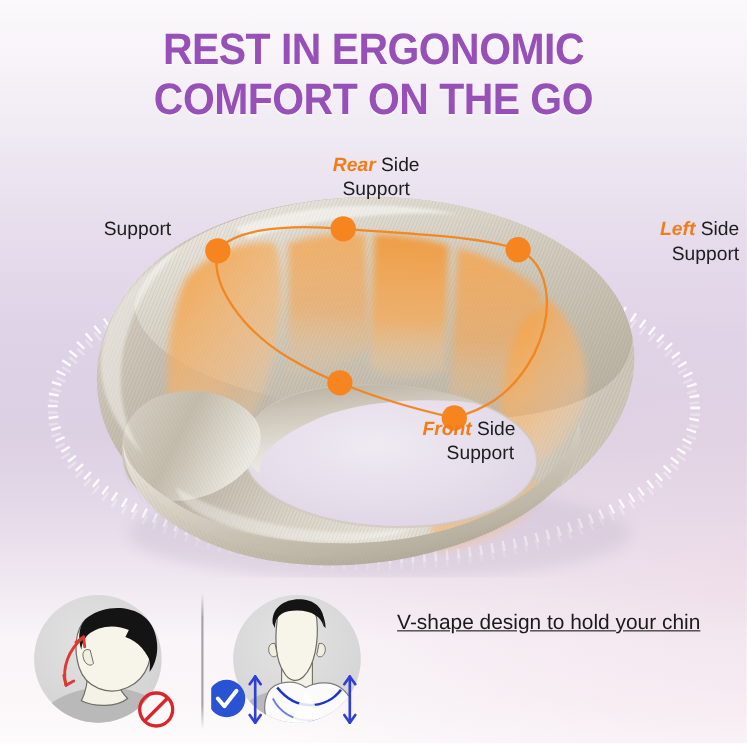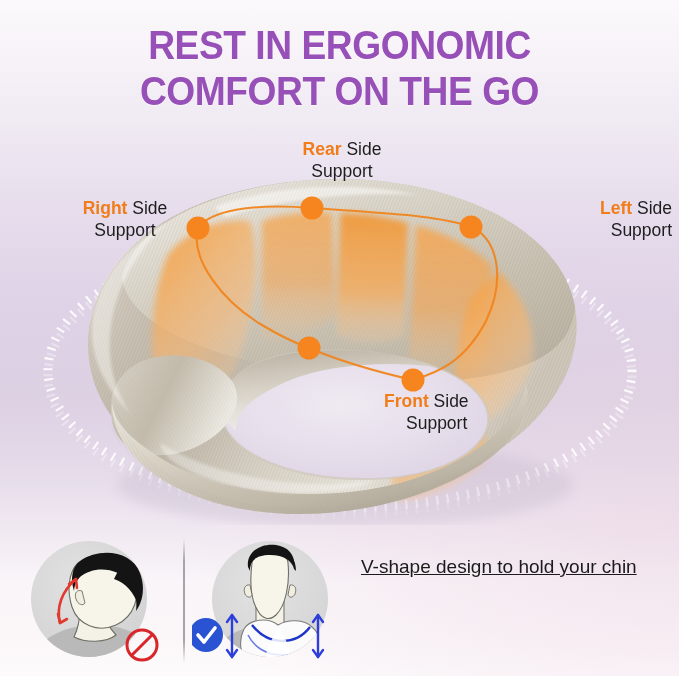--- a/index.html
+++ b/index.html
@@ -39,26 +39,26 @@
     font-size:40px;
     line-height:46px;
     letter-spacing:-0.5px;
     transform:scaleX(.93);
     text-shadow:0 1px 0 rgba(255,255,255,.6);
   }
   .title .l2{display:block;}
 
   
   .callout{position:absolute;font-size:17.5px;line-height:22px;color:#1d1d1d;font-weight:400;}
-  .callout b{color:#f07d1a;font-weight:700;}
+  .callout b{color:#f07d1a;font-weight:700;font-style:italic;}
   .callout .ln{display:block;white-space:nowrap;}
   #cl-rear {left:247px;top:138px;width:190px;text-align:center;}
   #cl-right{left:30px; top:197px;width:190px;text-align:center;}
   #cl-left {left:492px;top:197px;width:180px;text-align:right;}
-  #cl-front{left:384px;top:378px;width:190px;text-align:left;margin-top:12px;}
+  #cl-front{left:384px;top:378px;width:190px;text-align:left;}
 
   
   #stage{position:absolute;left:0;top:155px;width:679px;height:370px;}
   #stage svg{position:absolute;left:0;top:0;}
 
   
   #bottom{position:absolute;left:0;top:525px;width:679px;height:151px;}
   .fig{position:absolute;top:8px;width:152px;height:136px;}
   #fig-bad{left:22px;}
   #fig-good{left:192px;}
@@ -253,21 +253,20 @@
       </g>
     </svg>
   </div>
 
   <div class="callout" id="cl-rear">
     <span class="ln"><b>Rear</b><span> Side</span></span>
     <span class="ln">Support</span>
   </div>
 
   <div class="callout" id="cl-right">
-    <span class="ln"><b>Right</b><span> Side</span></span>
     <span class="ln">Support</span>
   </div>
 
   <div class="callout" id="cl-left">
     <span class="ln"><b>Left</b><span> Side</span></span>
     <span class="ln">Support</span>
   </div>
 
   <div class="callout" id="cl-front">
     <span class="ln"><b>Front</b><span> Side</span></span>

